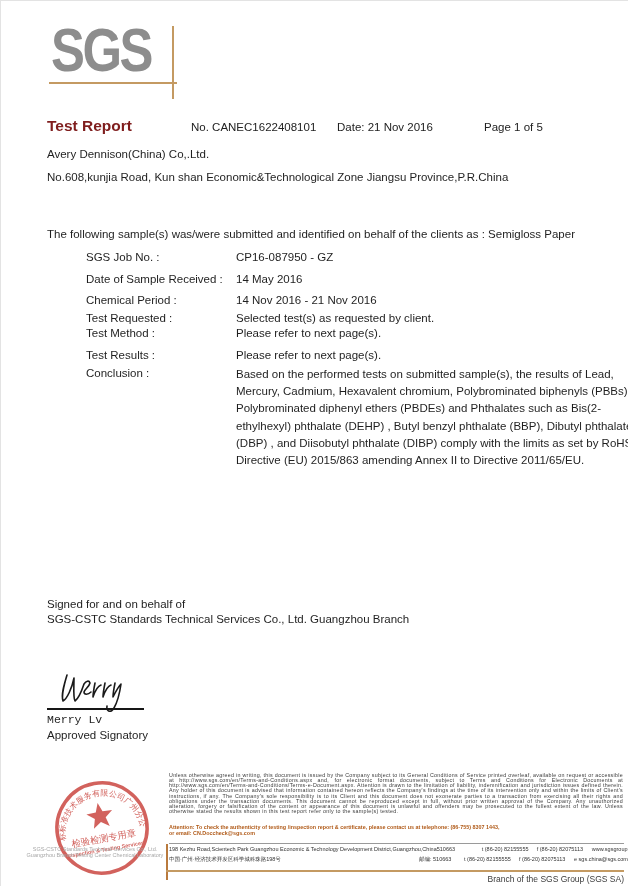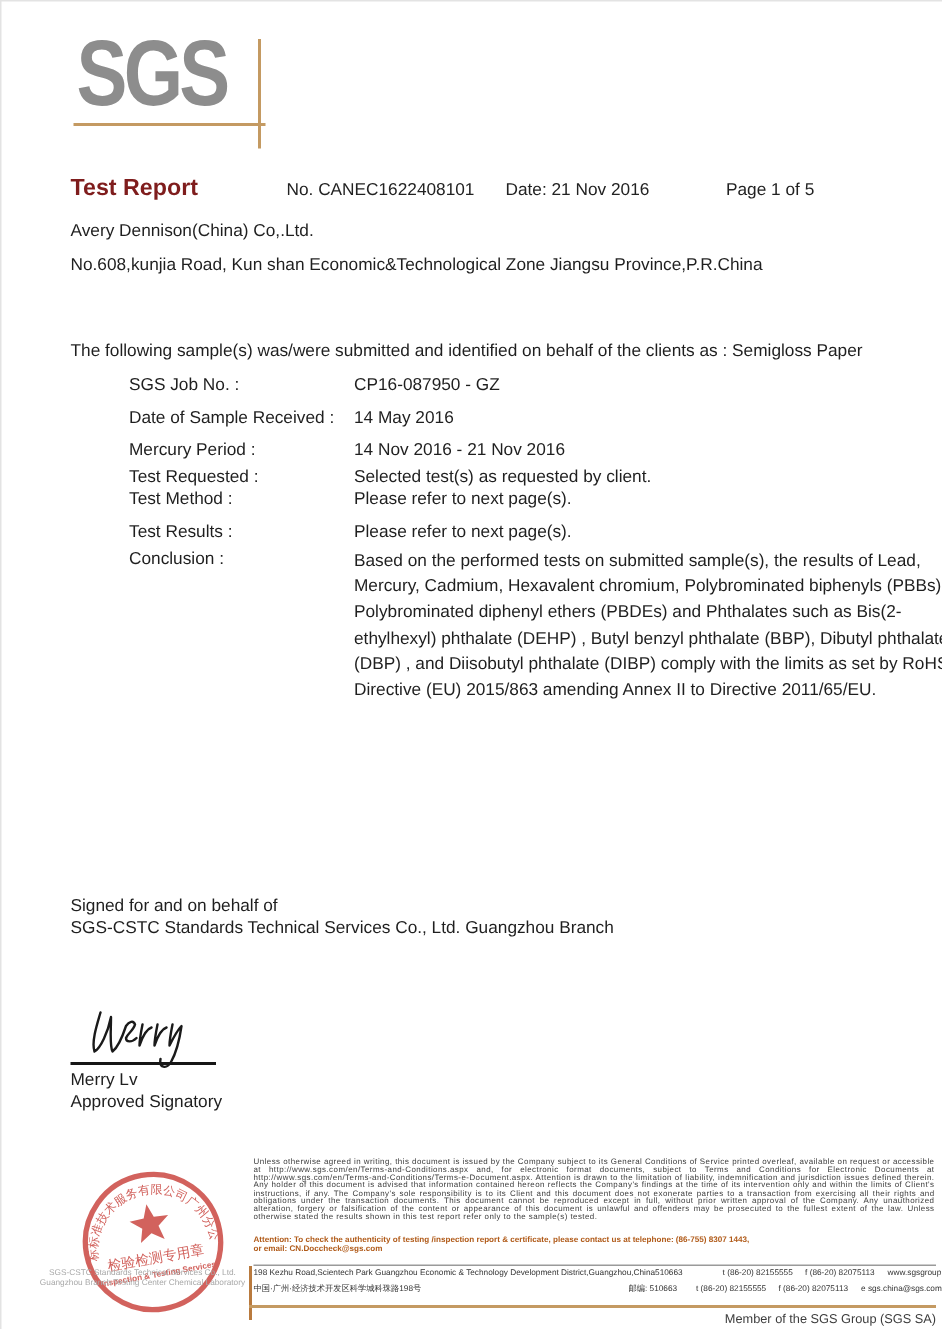--- a/index.html
+++ b/index.html
@@ -41,21 +41,21 @@
   .info-row:nth-child(4){margin-bottom:1px;}
   .info-row:nth-child(5){margin-bottom:8px;}
   .info-row:nth-child(6){margin-bottom:4px;}
   .info-row .val-wide{max-width:418px; line-height:17.2px;}
 
   
   .signed-for{left:46px; top:596px;}
   .signed-company{left:46px; top:611px;}
   .sig-svg{left:52px; top:660px;}
   .sig-line{left:46px; top:707px; width:97px; height:2px; background:#161616;}
-  .signer-name{left:46px; top:712px;}
+  .signer-name{left:46px; top:712px;font-family:Liberation Mono, monospace;}
   .signer-role{left:46px; top:727px;}
 
   
   .stamp-svg{left:52px; top:778px; transform:rotate(-10deg);}
   .lab-lines{left:18px; top:845px; width:152px; text-align:center; color:#a8a8a8;
     font-size:9.5px; line-height:10.5px; transform:scale(.58); transform-origin:left top; width:262px;}
   .fine{transform:scale(.5); transform-origin:left top;}
   .disclaimer-wrap{left:168px; top:771px; width:455px; height:52px; overflow:hidden;}
   .disclaimer{width:908px; font-size:10.6px; line-height:10.4px; letter-spacing:.6px;
     text-align:justify; color:#3a3a3a;}
@@ -95,21 +95,21 @@
   <div class="abs info-rows">
     <div class="info-row">
       <span class="lbl">SGS Job No. :</span>
       <span class="val">CP16-087950 - GZ</span>
     </div>
     <div class="info-row">
       <span class="lbl">Date of Sample Received :</span>
       <span class="val">14 May 2016</span>
     </div>
     <div class="info-row">
-      <span class="lbl">Mercury Period :</span>
+      <span class="lbl">Chemical Period :</span>
       <span class="val">14 Nov 2016 - 21 Nov 2016</span>
     </div>
     <div class="info-row">
       <span class="lbl">Test Requested :</span>
       <span class="val">Selected test(s) as requested by client.</span>
     </div>
     <div class="info-row">
       <span class="lbl">Test Method :</span>
       <span class="val">Please refer to next page(s).</span>
     </div>
@@ -179,15 +179,15 @@
         <span class="a-addr">中国·广州·经济技术开发区科学城科珠路198号</span>
         <span class="a-post">邮编: 510663</span>
         <span class="a-tel">t (86-20) 82155555</span>
         <span class="a-fax">f (86-20) 82075113</span>
         <span class="a-web">e sgs.china@sgs.com</span>
       </div>
     </div>
   </div>
 
   <div class="abs footer-hrule"></div>
-  <div class="abs member-line">Member of the SGS Group (SGS SA)</div>
+  <div class="abs member-line">Branch of the SGS Group (SGS SA)</div>
 
 </div>
 
 </body></html>

